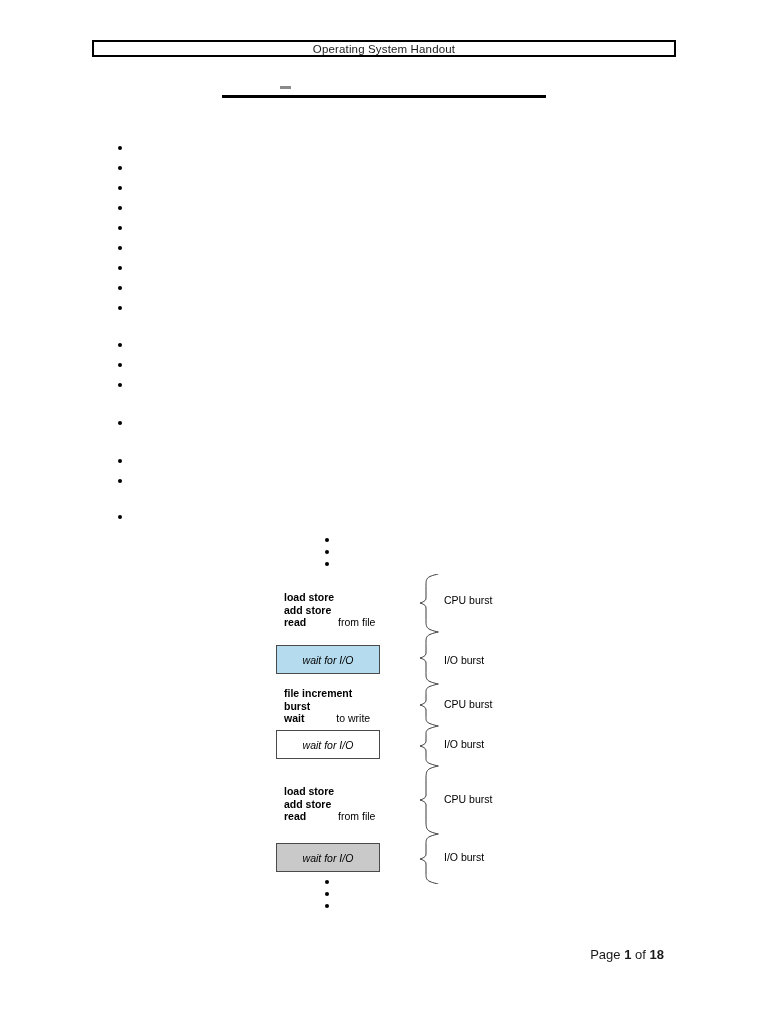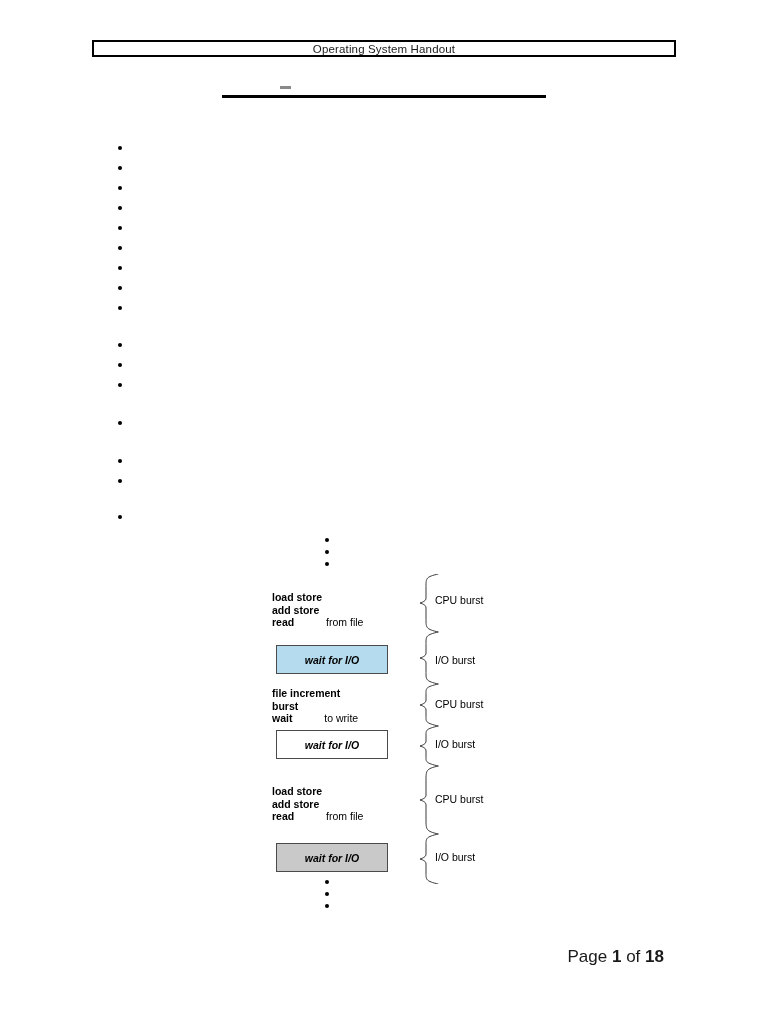--- a/index.html
+++ b/index.html
@@ -127,46 +127,45 @@
     background: #000000;
     margin: 0 auto 8px auto;
   }
   .dots-vertical .dot:last-child { margin-bottom: 0; }
 
   #dots-top { top: 8px; }
   #dots-bottom { top: 350px; }
 
   .code-block {
     position: absolute;
-    left: 2px;
+    left: 14px;
     font-size: 10.5px;
     line-height: 12.5px;
     color: #000000;
     white-space: nowrap;
   }
   .code-block .b { font-weight: bold; }
   .code-block .n { font-weight: normal; margin-left: 29px; }
 
   #code-1 { top: 61px; }
   #code-2 { top: 157px; }
   #code-3 { top: 255px; }
 
   .io-box {
     position: absolute;
     left: 6px;
-    width: 112px;
+    width: 104px;
     height: 29px;
     box-sizing: border-box;
     display: flex;
     align-items: center;
     justify-content: center;
     font-size: 10.5px;
     font-style: italic;
     color: #000000;
-    font-weight: bold;
   }
   #io-box-1 {
     top: 115px;
     background: #b5dcee;
     border: 1px solid #4a4a4a;
   }
   #io-box-2 {
     top: 200px;
     background: #ffffff;
     border: 1px solid #4a4a4a;
@@ -186,40 +185,40 @@
     height: 310px;
   }
   .brace-svg {
     display: block;
     width: 22px;
     height: 310px;
   }
 
   .burst-labels {
     position: absolute;
-    left: 165px;
+    left: 174px;
     top: 44px;
     width: 90px;
     height: 310px;
   }
   .burst-label {
     position: absolute;
     left: 0;
     font-size: 10.5px;
     color: #000000;
     white-space: nowrap;
     transform: translateY(-50%);
   }
 
   
   .page-footer {
     position: absolute;
     right: 104px;
     top: 947px;
-    font-size: 17px;
+    font-size: 13px;
     color: #1a1a1a;
     white-space: nowrap;
   }
   .page-footer b { font-weight: bold; }
 </style>
 </head>
 <body>
 
 <div class="header-box">
   <span class="header-title">Operating System Handout</span>

